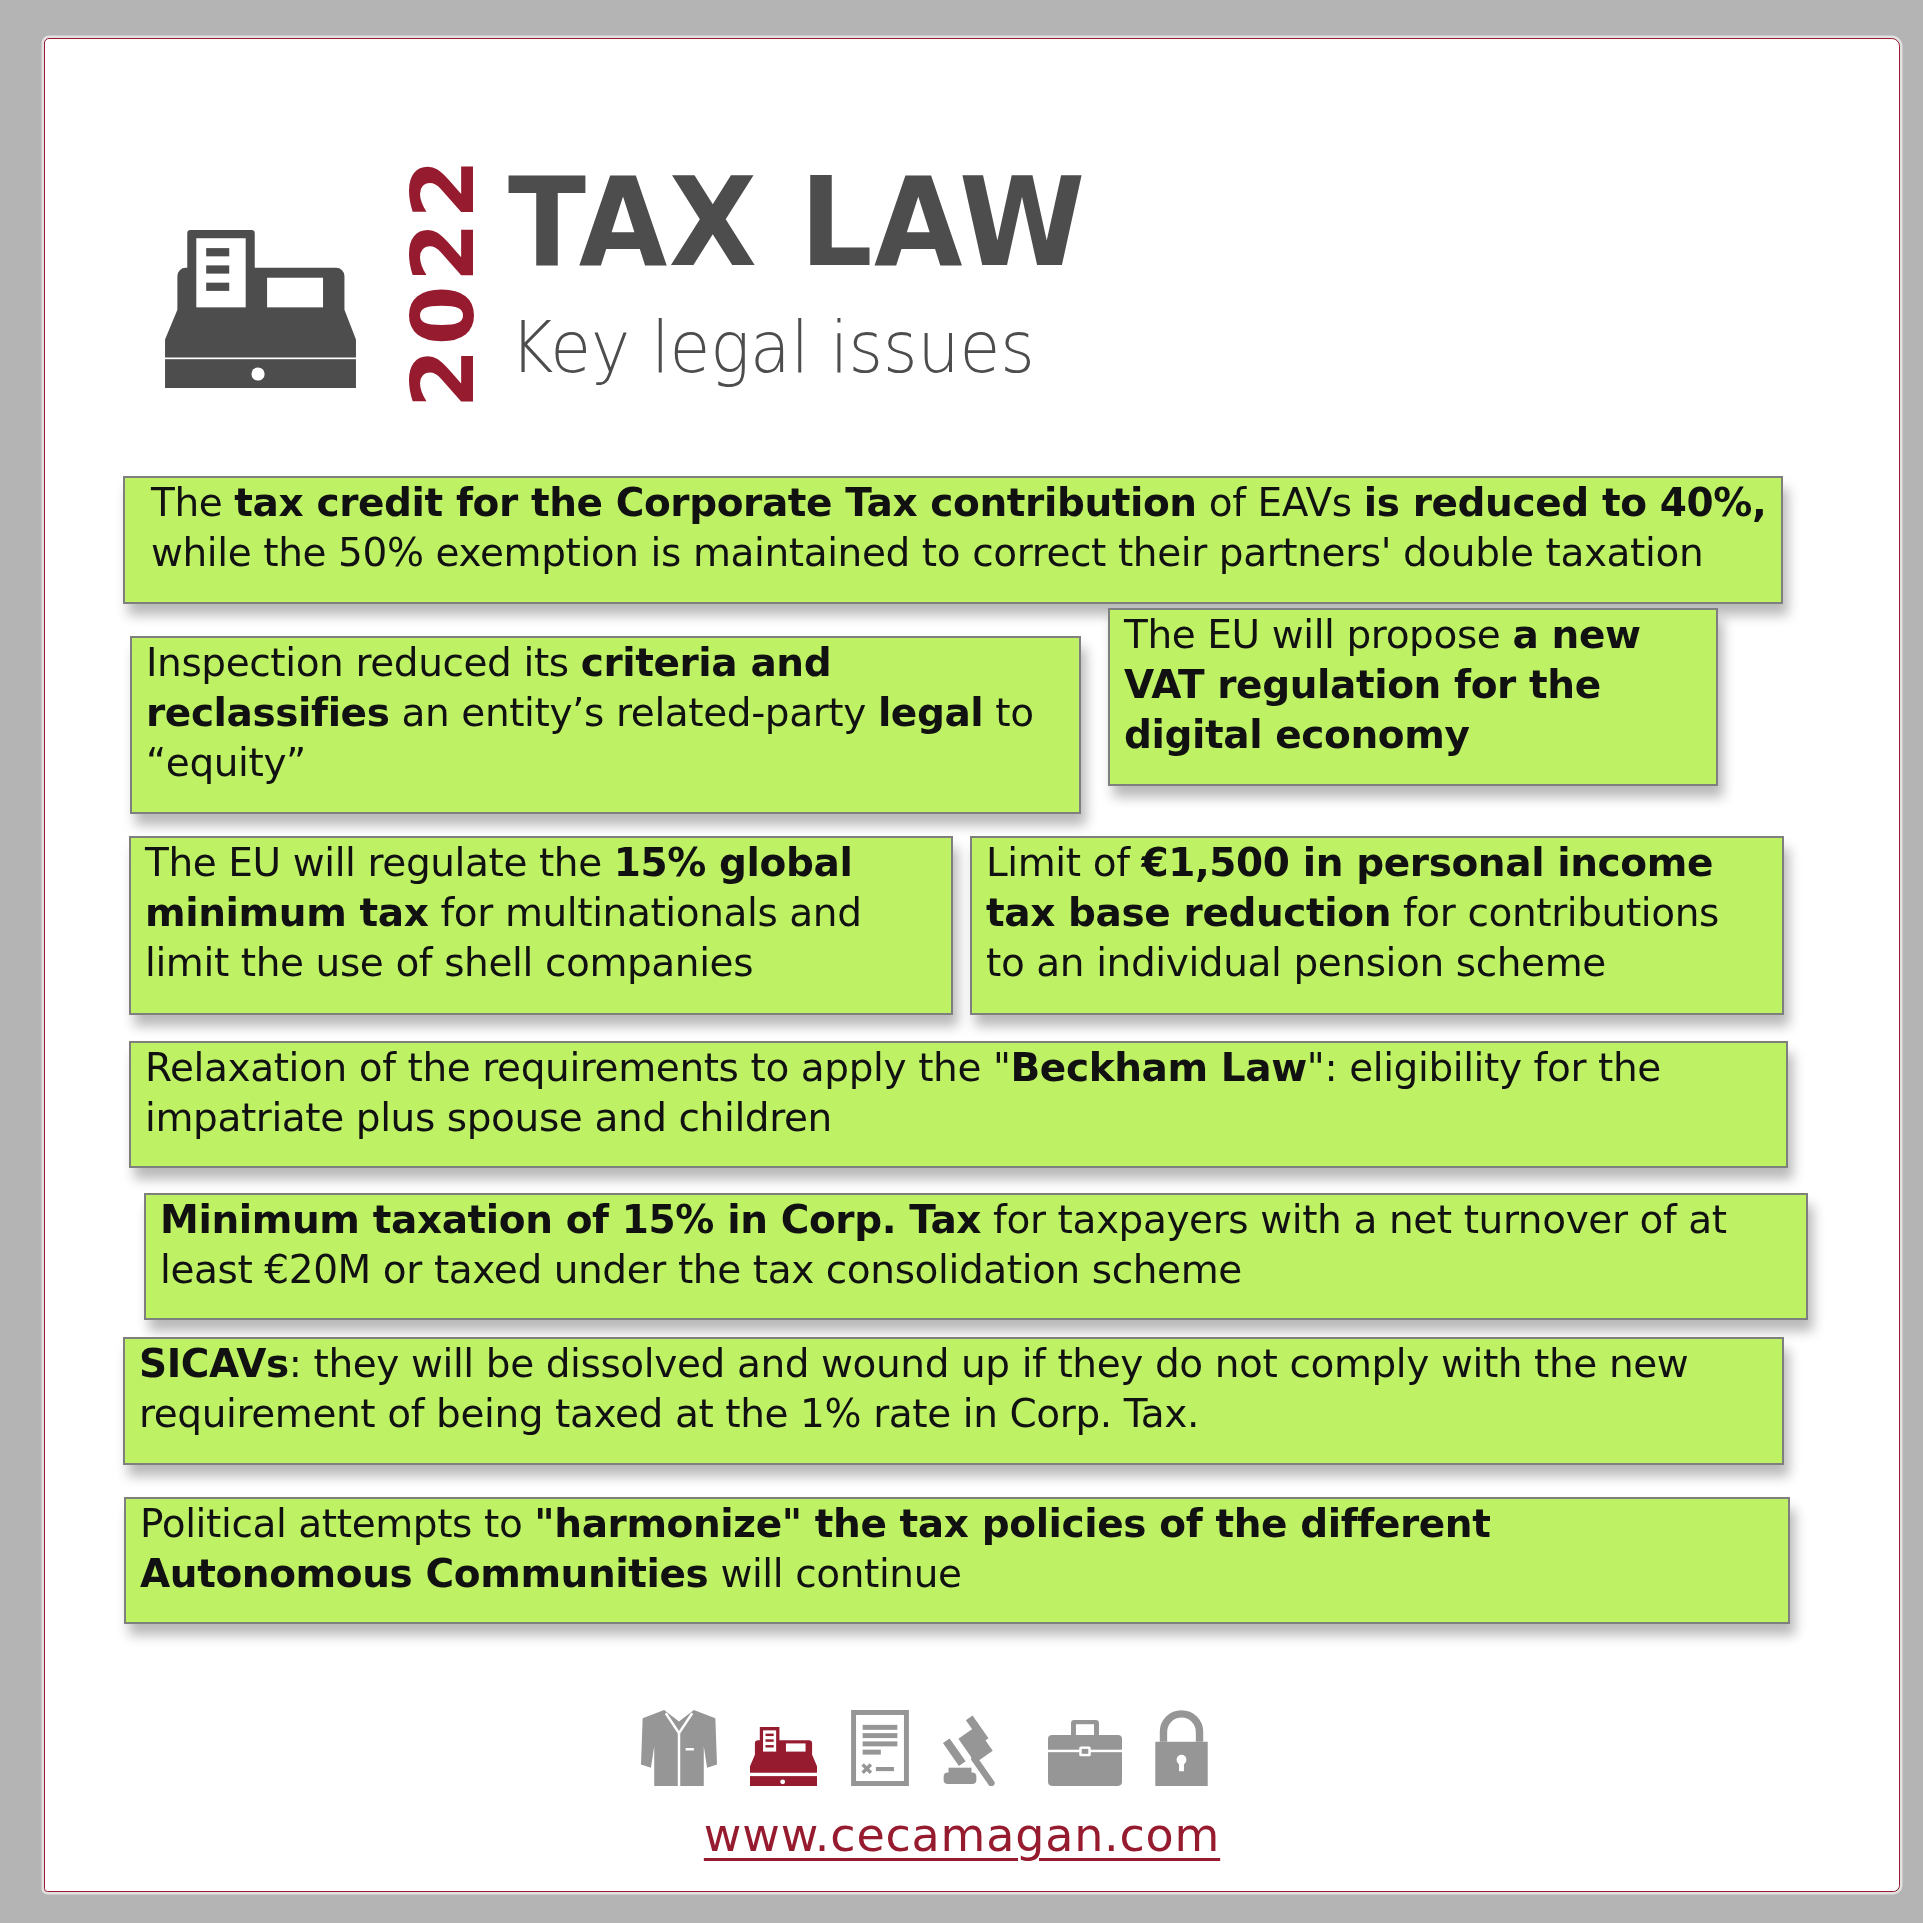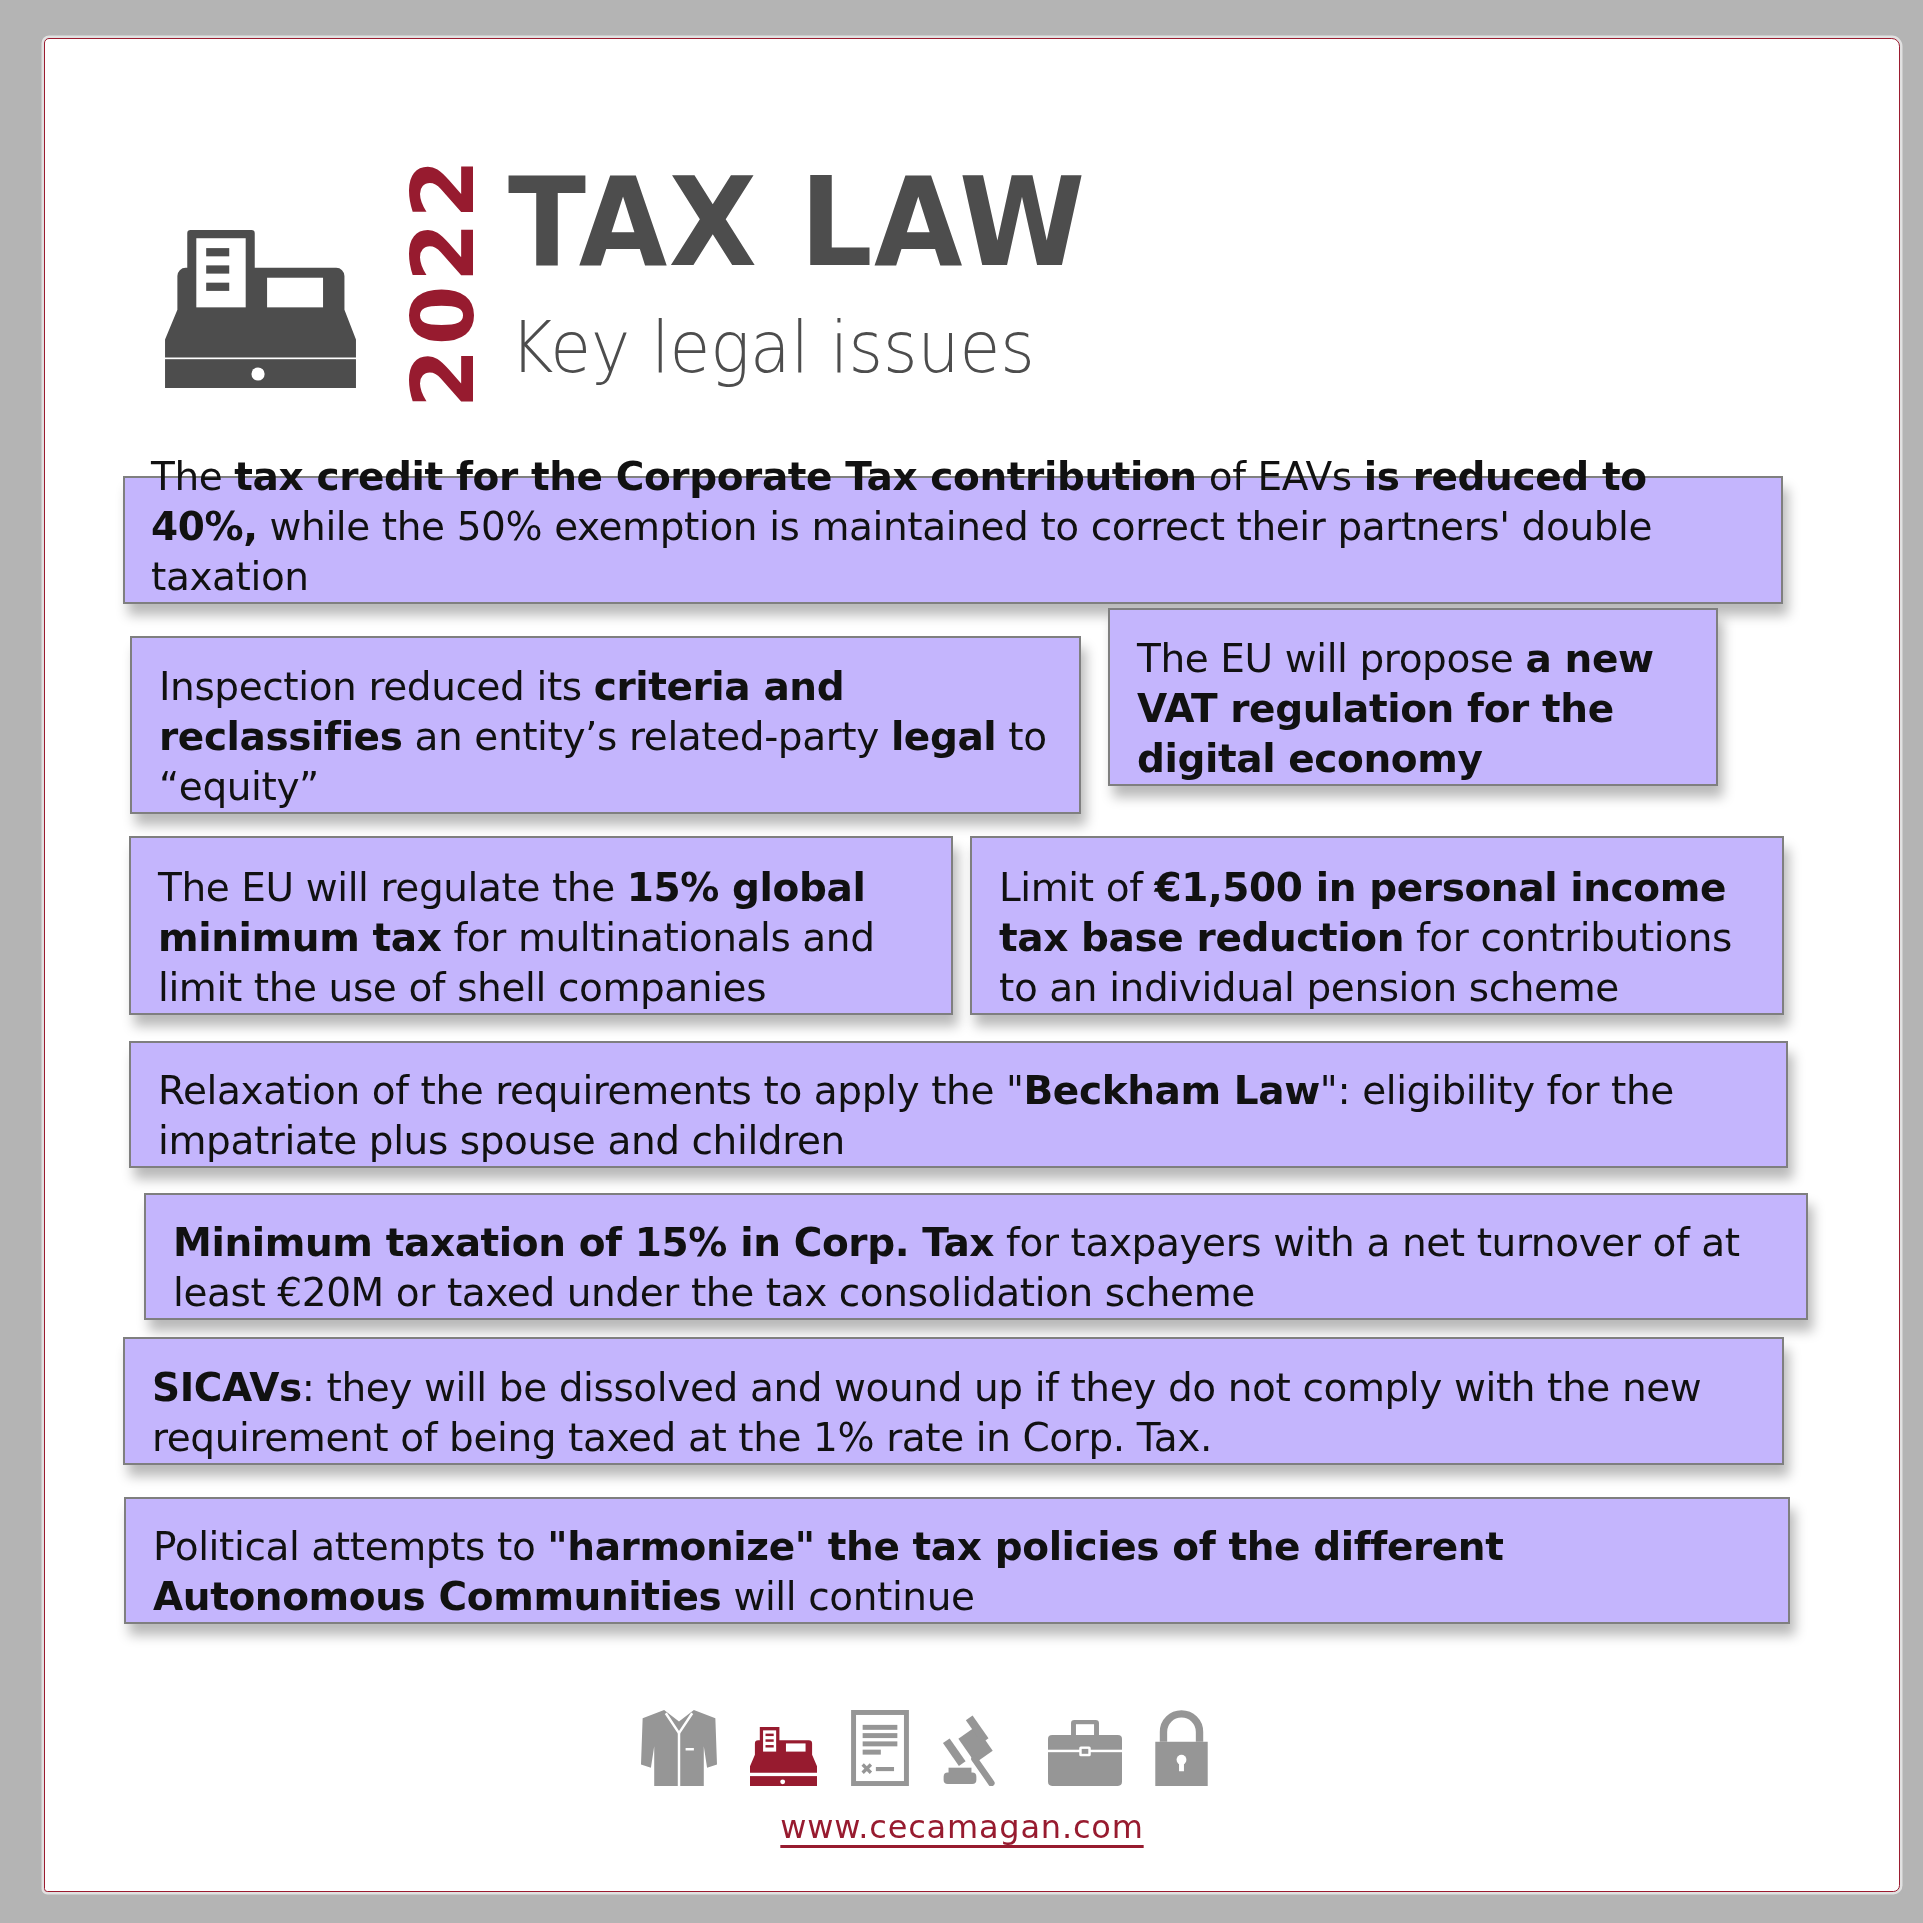--- a/index.html
+++ b/index.html
@@ -11,30 +11,30 @@
   .abs { position:absolute; }
   .icon-register { left:165px; top:230px; width:191px; height:158px; }
   .year { left:405px; top:182px; width:76px; height:199px; }
   .year span { position:absolute; left:50%; top:50%; transform:translate(-50%,-50%) rotate(-90deg);
                font-family:"DejaVu Sans", sans-serif; font-weight:bold; font-size:86px; color:#971b2f;
                letter-spacing:3.3px; white-space:nowrap; }
   .title { left:508px; top:161px; font-family:"DejaVu Sans", sans-serif; font-weight:bold; font-size:123px;
            color:#4d4d4d; line-height:1; letter-spacing:1.6px; white-space:nowrap; transform:scaleX(0.93); transform-origin:left; }
   .subtitle { left:510px; top:311px; font-family:"DejaVu Sans", sans-serif; font-size:72px; color:#4d4d4d;
               line-height:1; white-space:nowrap; font-weight:200; transform:scaleX(0.92); transform-origin:left; }
-  .box { position:absolute; background:#c4b5fd; border:2.5px solid #7f7f7f; box-sizing:border-box;
+  .box { position:absolute; background:#bef264; border:2.5px solid #7f7f7f; box-sizing:border-box;
          box-shadow: 5px 11.5px 11.5px rgba(0,0,0,0.28);
          font-family:"DejaVu Sans", sans-serif; font-size:39px; line-height:50px; color:#111;
-         padding:0 27px; display:flex; align-items:flex-end; letter-spacing:-0.4px; }
+         padding:0 14px; display:flex; align-items:flex-start; letter-spacing:-0.4px; }
   .box p { margin:0; }
   .box b { font-weight:bold; }
   .footer-icons { left:641px; top:1702px; width:567px; height:84px; display:flex; justify-content:space-between; align-items:flex-end; }
   .footer-icons svg { display:block; }
   .url { left:0; top:1808px; width:1924px; text-align:center; font-family:"DejaVu Sans", sans-serif;
-         font-size:32px; color:#971b2f; text-decoration:underline; text-decoration-thickness:2.5px;
+         font-size:46px; color:#971b2f; text-decoration:underline; text-decoration-thickness:2.5px;
          text-underline-offset:6.6px; letter-spacing:0.8px; }
   .url a { color:#971b2f; }
 </style>
 </head>
 <body>
 
 <div class="frame"></div>
 
 <div class="abs icon-register">
   <svg width="191" height="158" viewBox="0 0 232 192">

